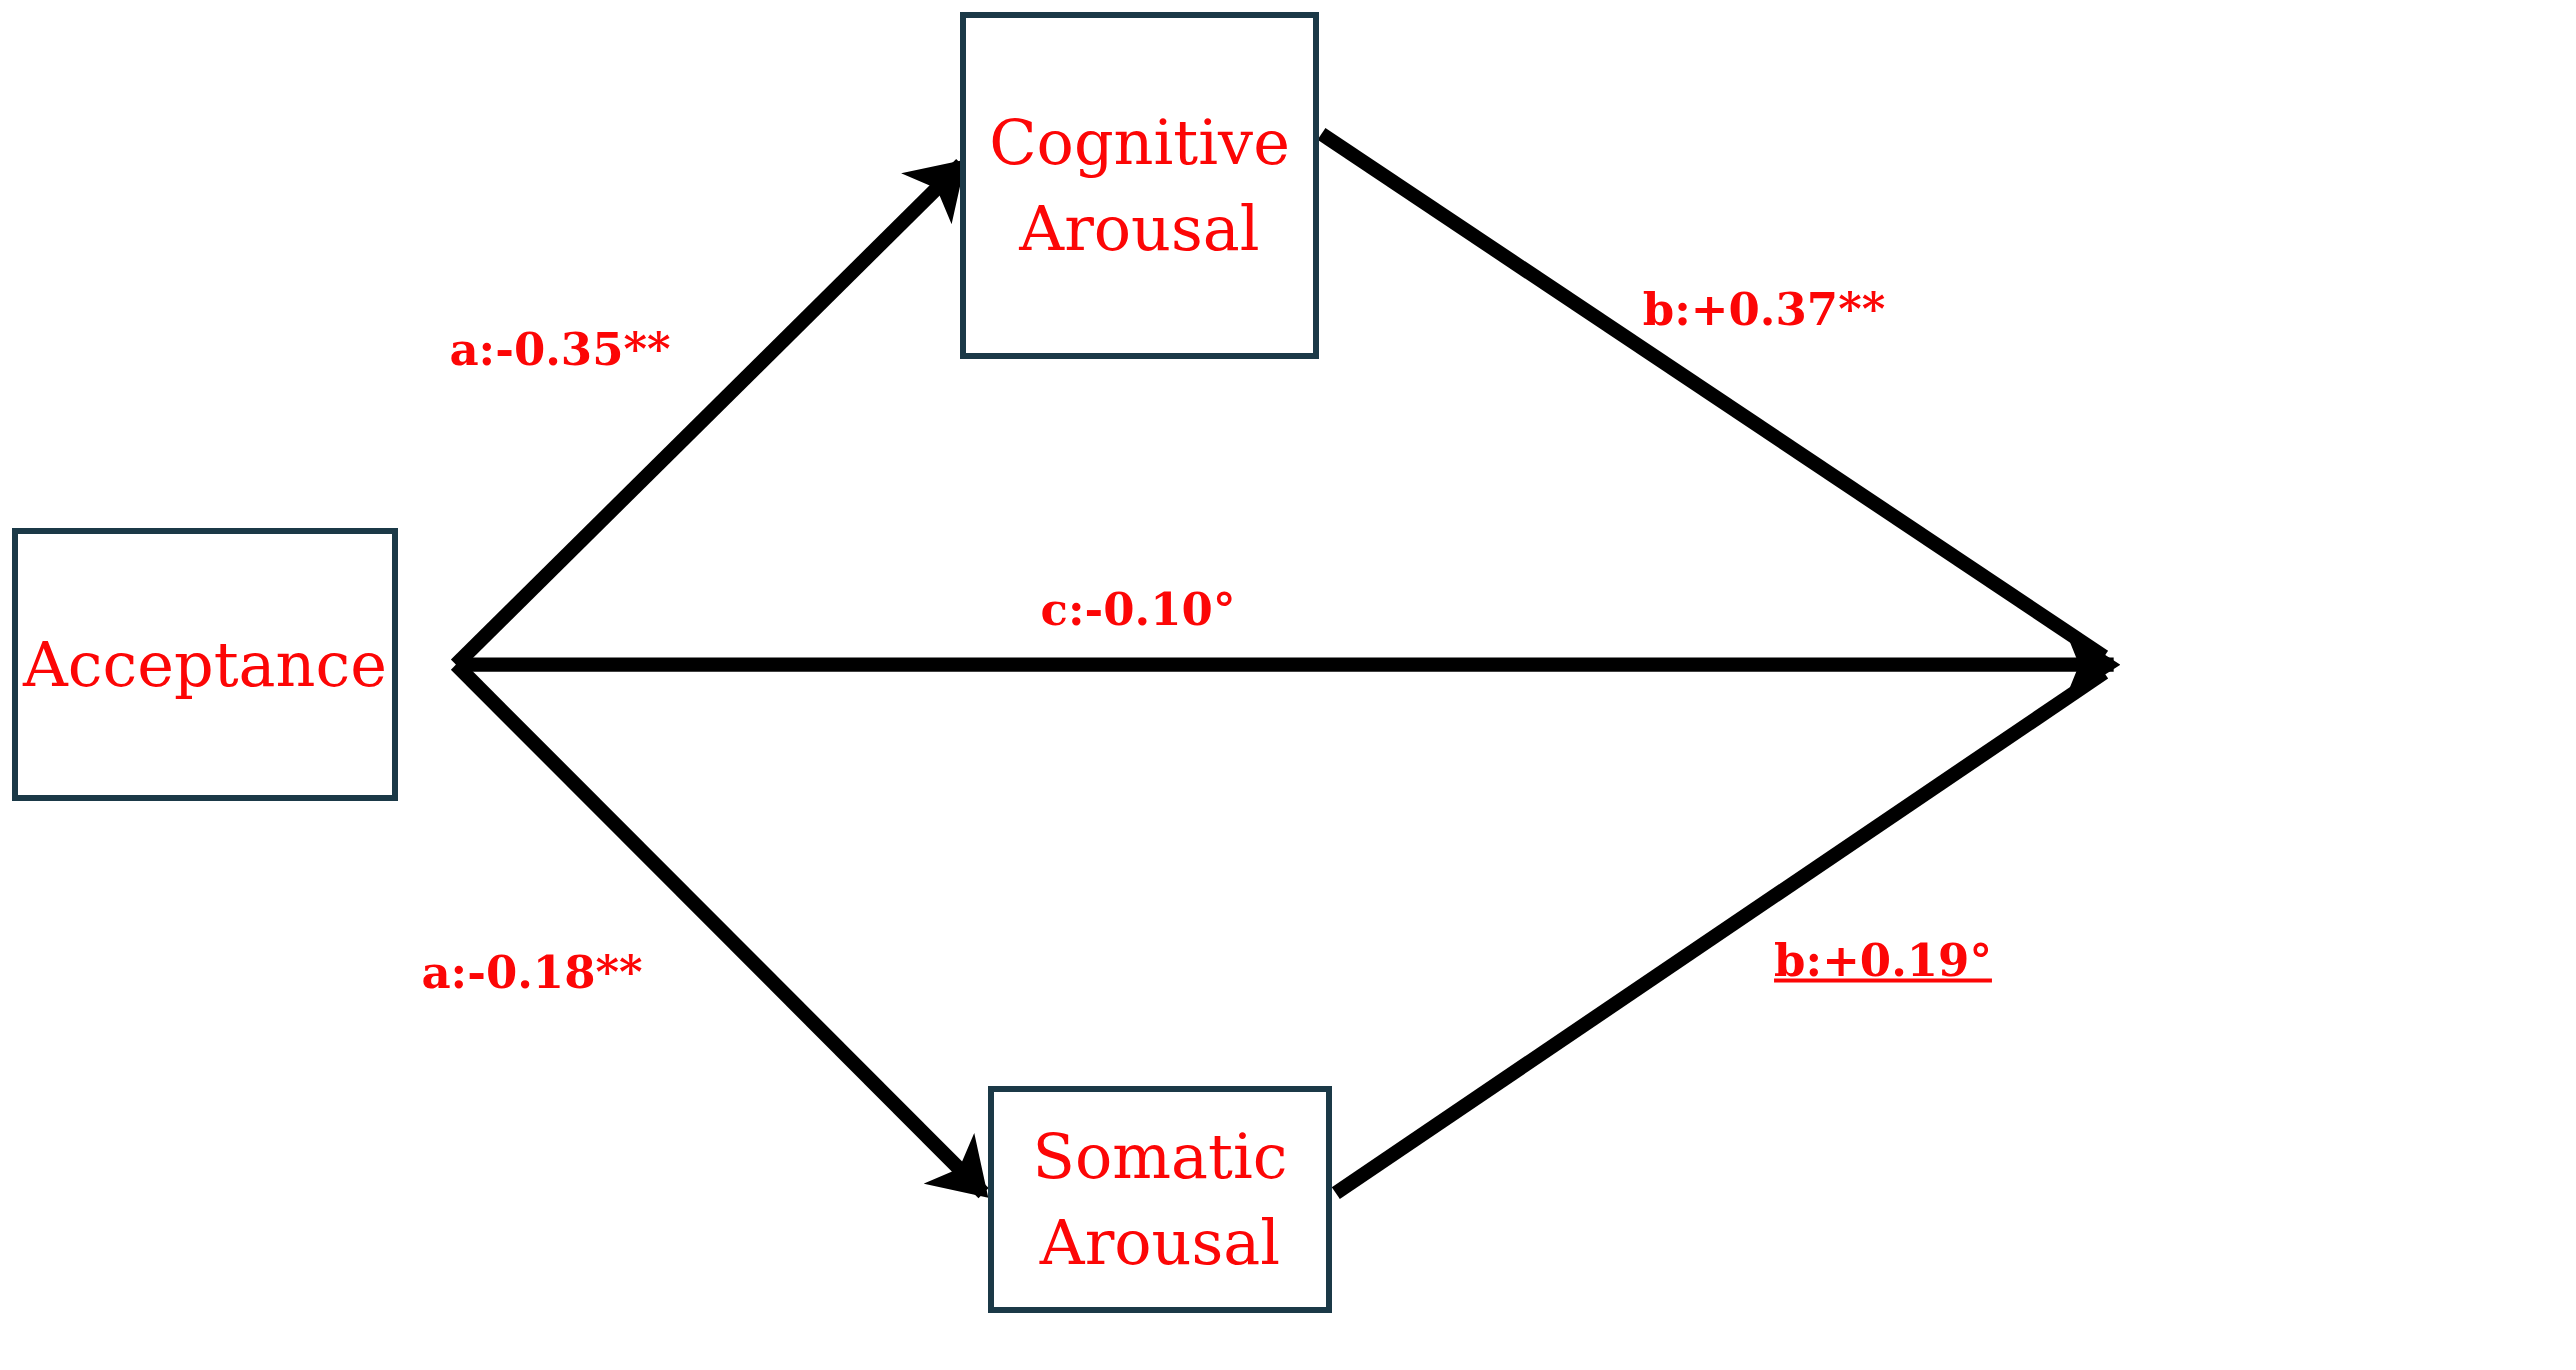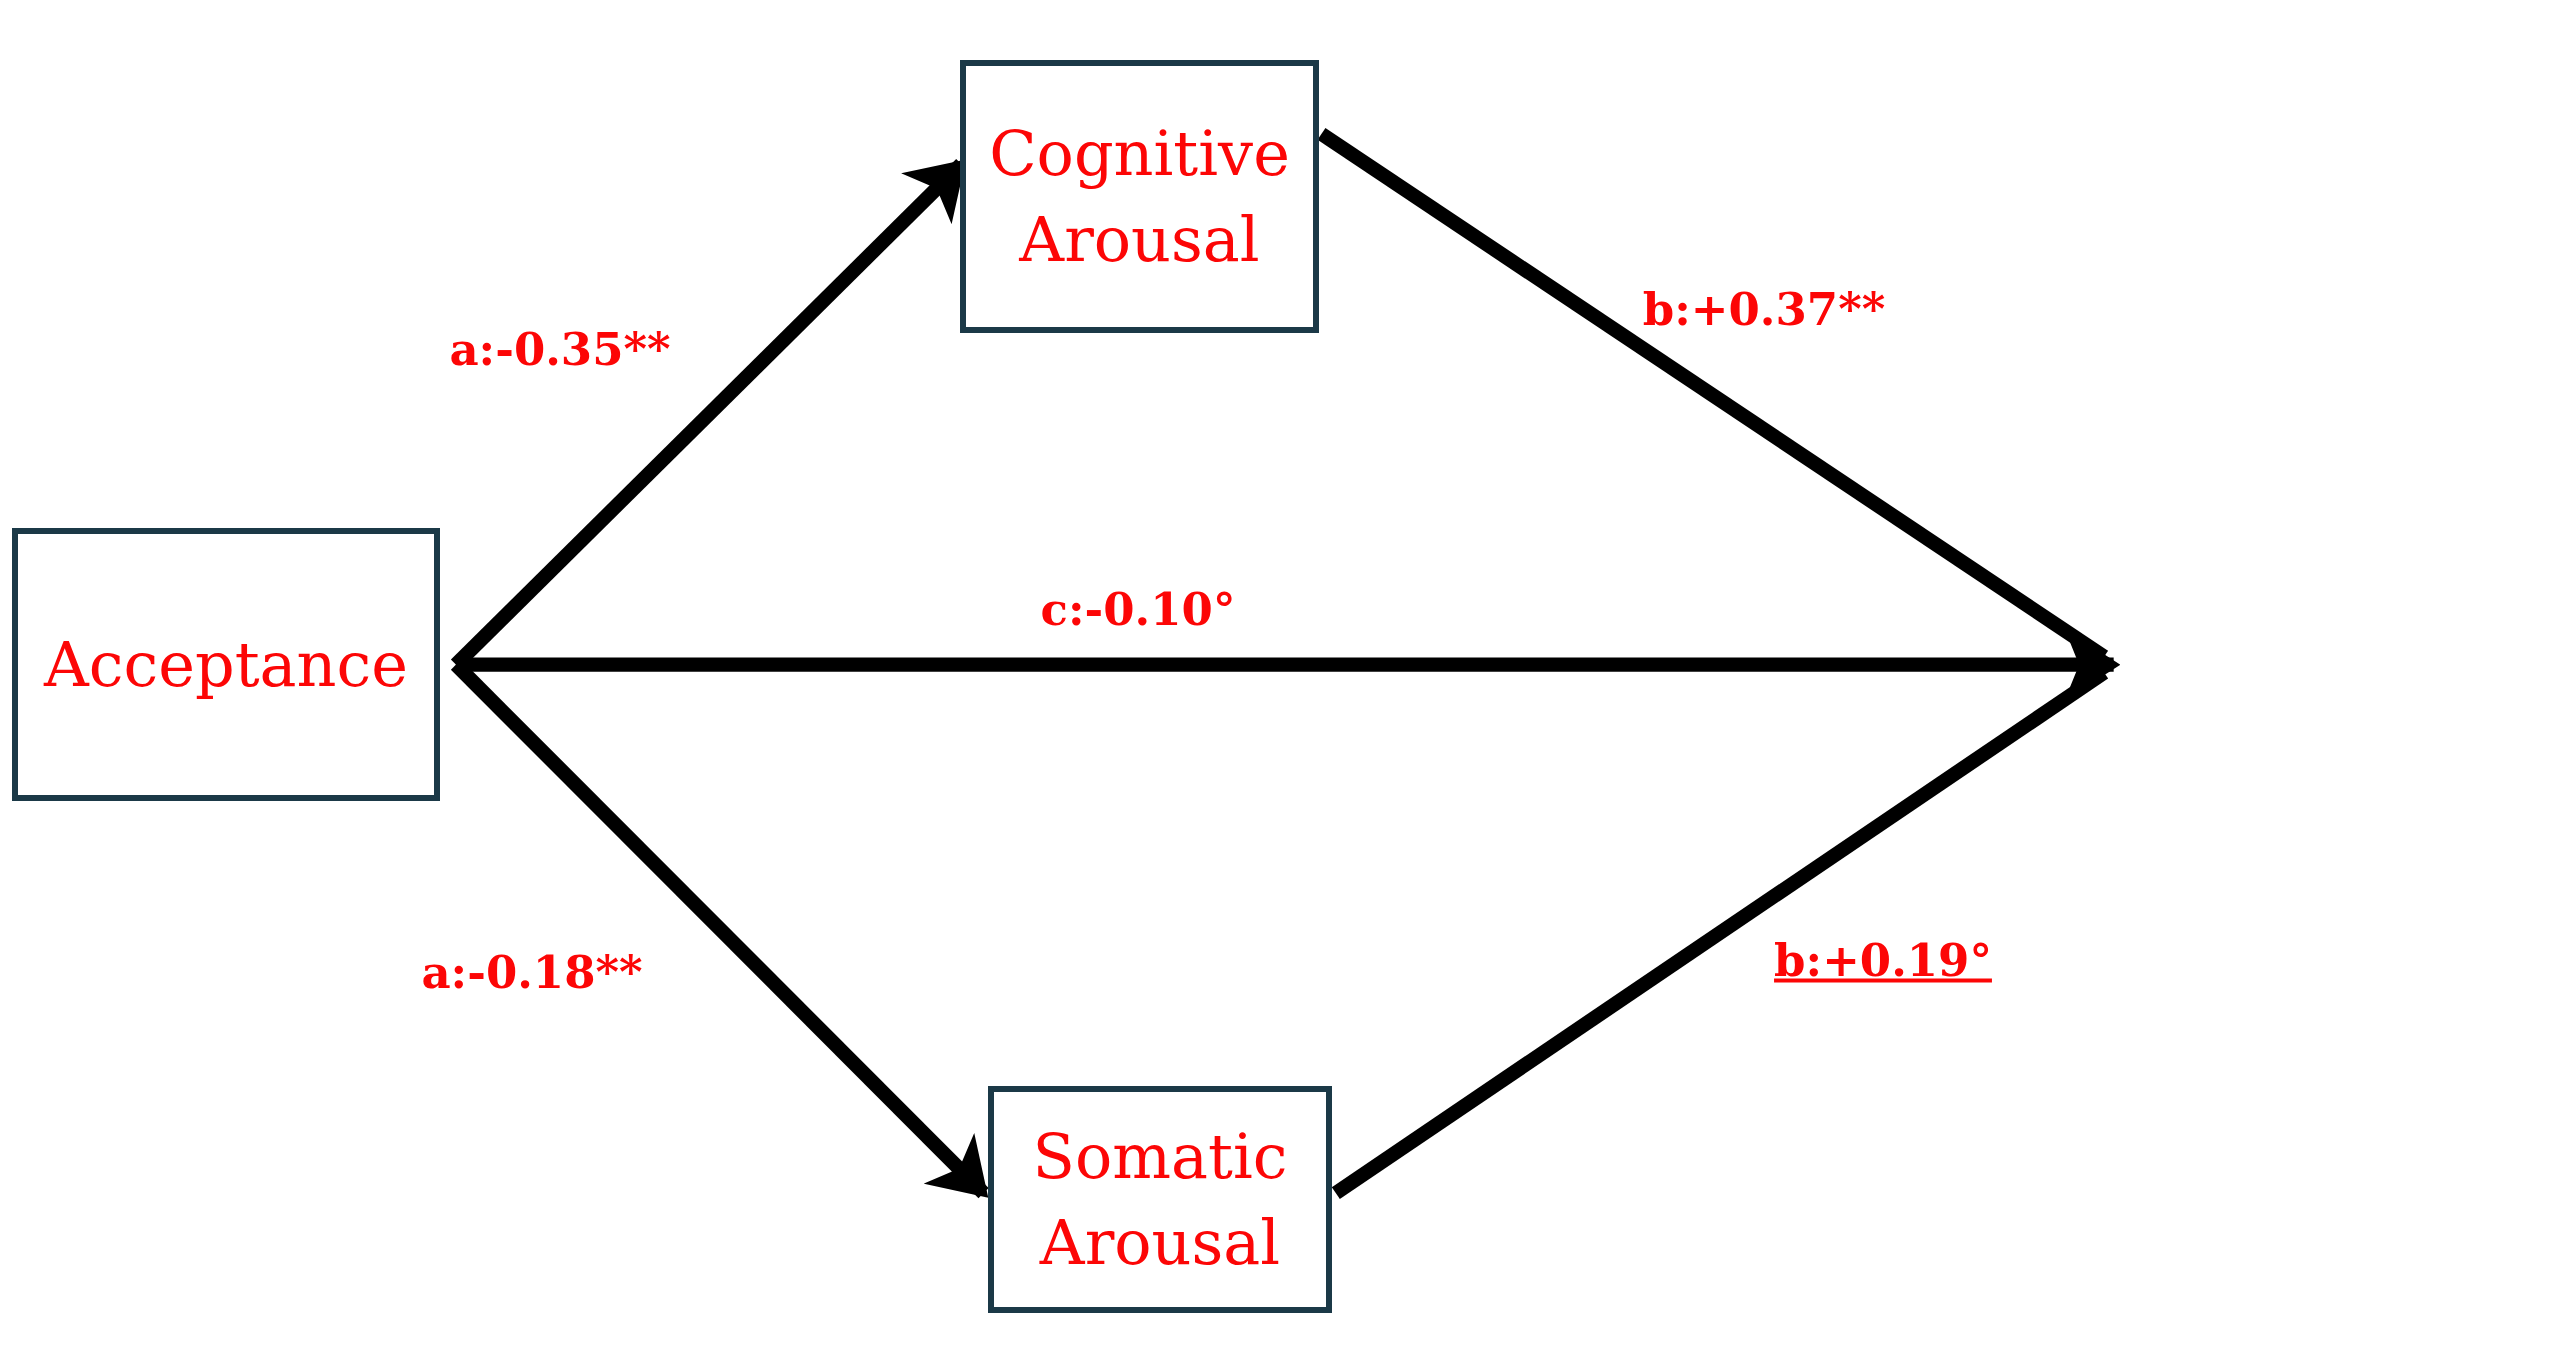--- a/index.html
+++ b/index.html
@@ -35,22 +35,22 @@
     align-items:center;
     justify-content:center;
     text-align:center;
   }
   .node-label{
     color:var(--label-text);
     font-size:62px;
     line-height:1.38;
     white-space:pre-line;
   }
-  .node-acceptance{left:12px;top:528px;width:428px;height:273px;}
-  .node-cognitive{left:960px;top:12px;width:359px;height:273px;margin-top:48px;}
+  .node-acceptance{left:12px;top:528px;width:386px;height:273px;}
+  .node-cognitive{left:960px;top:12px;width:359px;height:347px;}
   .node-somatic{left:988px;top:1086px;width:344px;height:227px;}
   .node-insomnia{left:2122px;top:528px;width:438px;height:271px;}
   .path-label{
     position:absolute;
     transform:translate(-50%,-50%);
     color:var(--label-text);
     font-weight:bold;
     font-size:45px;
     white-space:nowrap;
   }

